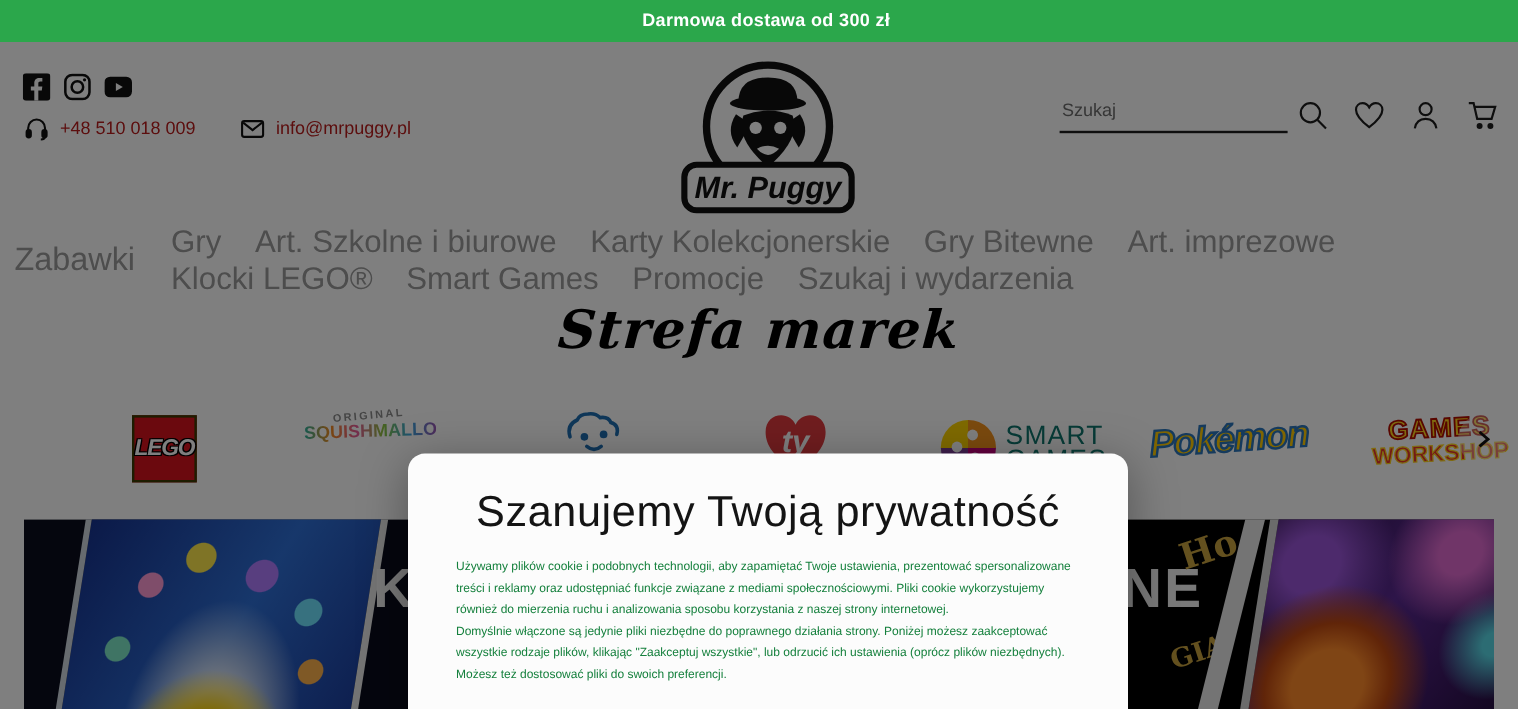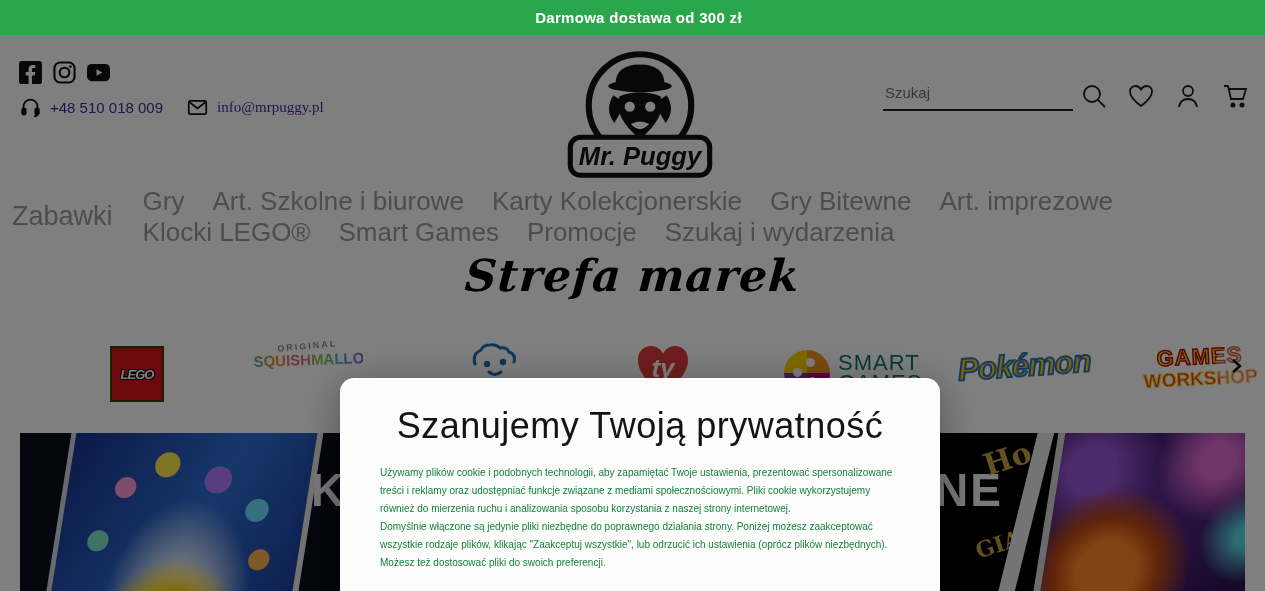--- a/index.html
+++ b/index.html
@@ -9,24 +9,24 @@
 
   
   .topbar { position:absolute; left:0; top:0; width:1265px; height:35px; background:#2BA74B;
     display:flex; align-items:center; justify-content:center; z-index:60; }
   .topbar span { color:#fff; font-weight:bold; font-size:15px; letter-spacing:.3px;margin-left:12px; }
 
   
   .social { position:absolute; left:19px; top:61px; display:flex; gap:11px; }
   .social svg { width:23px; height:23px; display:block; }
   .contact { position:absolute; left:20px; top:97px; display:flex; align-items:center; gap:10px;
-    font-size:15px; color:#4c1d95; }
+    font-size:15px; color:#b91c1c; }
   .contact .grp { display:flex; align-items:center; gap:9px; }
   .contact svg { width:21px; height:21px; }
-  .contact .grp + .grp { margin-left:14px;font-family:Liberation Serif, serif; }
+  .contact .grp + .grp { margin-left:27px; }
 
   .logo { position:absolute; left:558px; top:44px; width:164px; height:132px; cursor:pointer; }
 
   .searchwrap { position:absolute; left:883px; top:78px; width:190px; }
   .searchwrap input { width:190px; border:none; border-bottom:2px solid #1c1c1c; background:transparent;
     font-size:15px; color:#737373; padding:6px 2px 8px; outline:none; font-family:"Liberation Sans",sans-serif; }
   .searchwrap input::placeholder { color:#6d6d6d; }
 
   .hicons { position:absolute; left:1080px; top:82px; display:flex; gap:19px; align-items:center; }
   .hicons svg { width:28px; height:28px; stroke:#1c1c1c; fill:none; stroke-width:1.8; cursor:pointer; }
@@ -40,21 +40,21 @@
 
   
   .strefa { position:absolute; left:0; top:250px; width:1265px; text-align:center;
     font-family:"DejaVu Serif", serif; font-style:italic; font-weight:bold;
     font-size:44px; color:#000; letter-spacing:1px; transform:skewX(-4deg); }
 
   
   .brand { position:absolute; cursor:pointer; }
   .b-lego { left:110px; top:346px; width:54px; height:56px; background:#D6121C; border:2px solid #3a3a00;
     display:flex; align-items:center; justify-content:center; }
-  .b-lego span { color:#fff; font-weight:900; font-style:italic; font-size:13px; letter-spacing:-1px;
+  .b-lego span { color:#fff; font-weight:900; font-style:italic; font-size:19px; letter-spacing:-1px;
     text-shadow:1px 1px 0 #000, -1px 1px 0 #000, 1px -1px 0 #000, -1px -1px 0 #000; }
   .b-squish { left:253px; top:341px; width:110px; text-align:center; transform:rotate(-5deg); }
   .b-squish .orig { display:block; font-size:9px; letter-spacing:2px; color:#8a8a8a; font-weight:bold; }
   .b-squish .main { display:block; font-size:15px; font-weight:900;
     background:linear-gradient(90deg,#2bb3a0,#f28c1e,#e85c9b,#8dc63f,#3aa7de,#9b59b6);
     -webkit-background-clip:text; background-clip:text; color:transparent; transform:rotate(3deg); }
   .b-playmobil { left:430px; top:342px; width:130px; text-align:center; }
   .b-playmobil svg { width:52px; height:38px; display:block; margin:0 auto; }
   .b-playmobil .txt { font-size:22px; font-weight:bold; color:#1F6FB2; letter-spacing:-1px; }
   .b-ty { left:637px; top:345px; width:52px; height:50px; }

